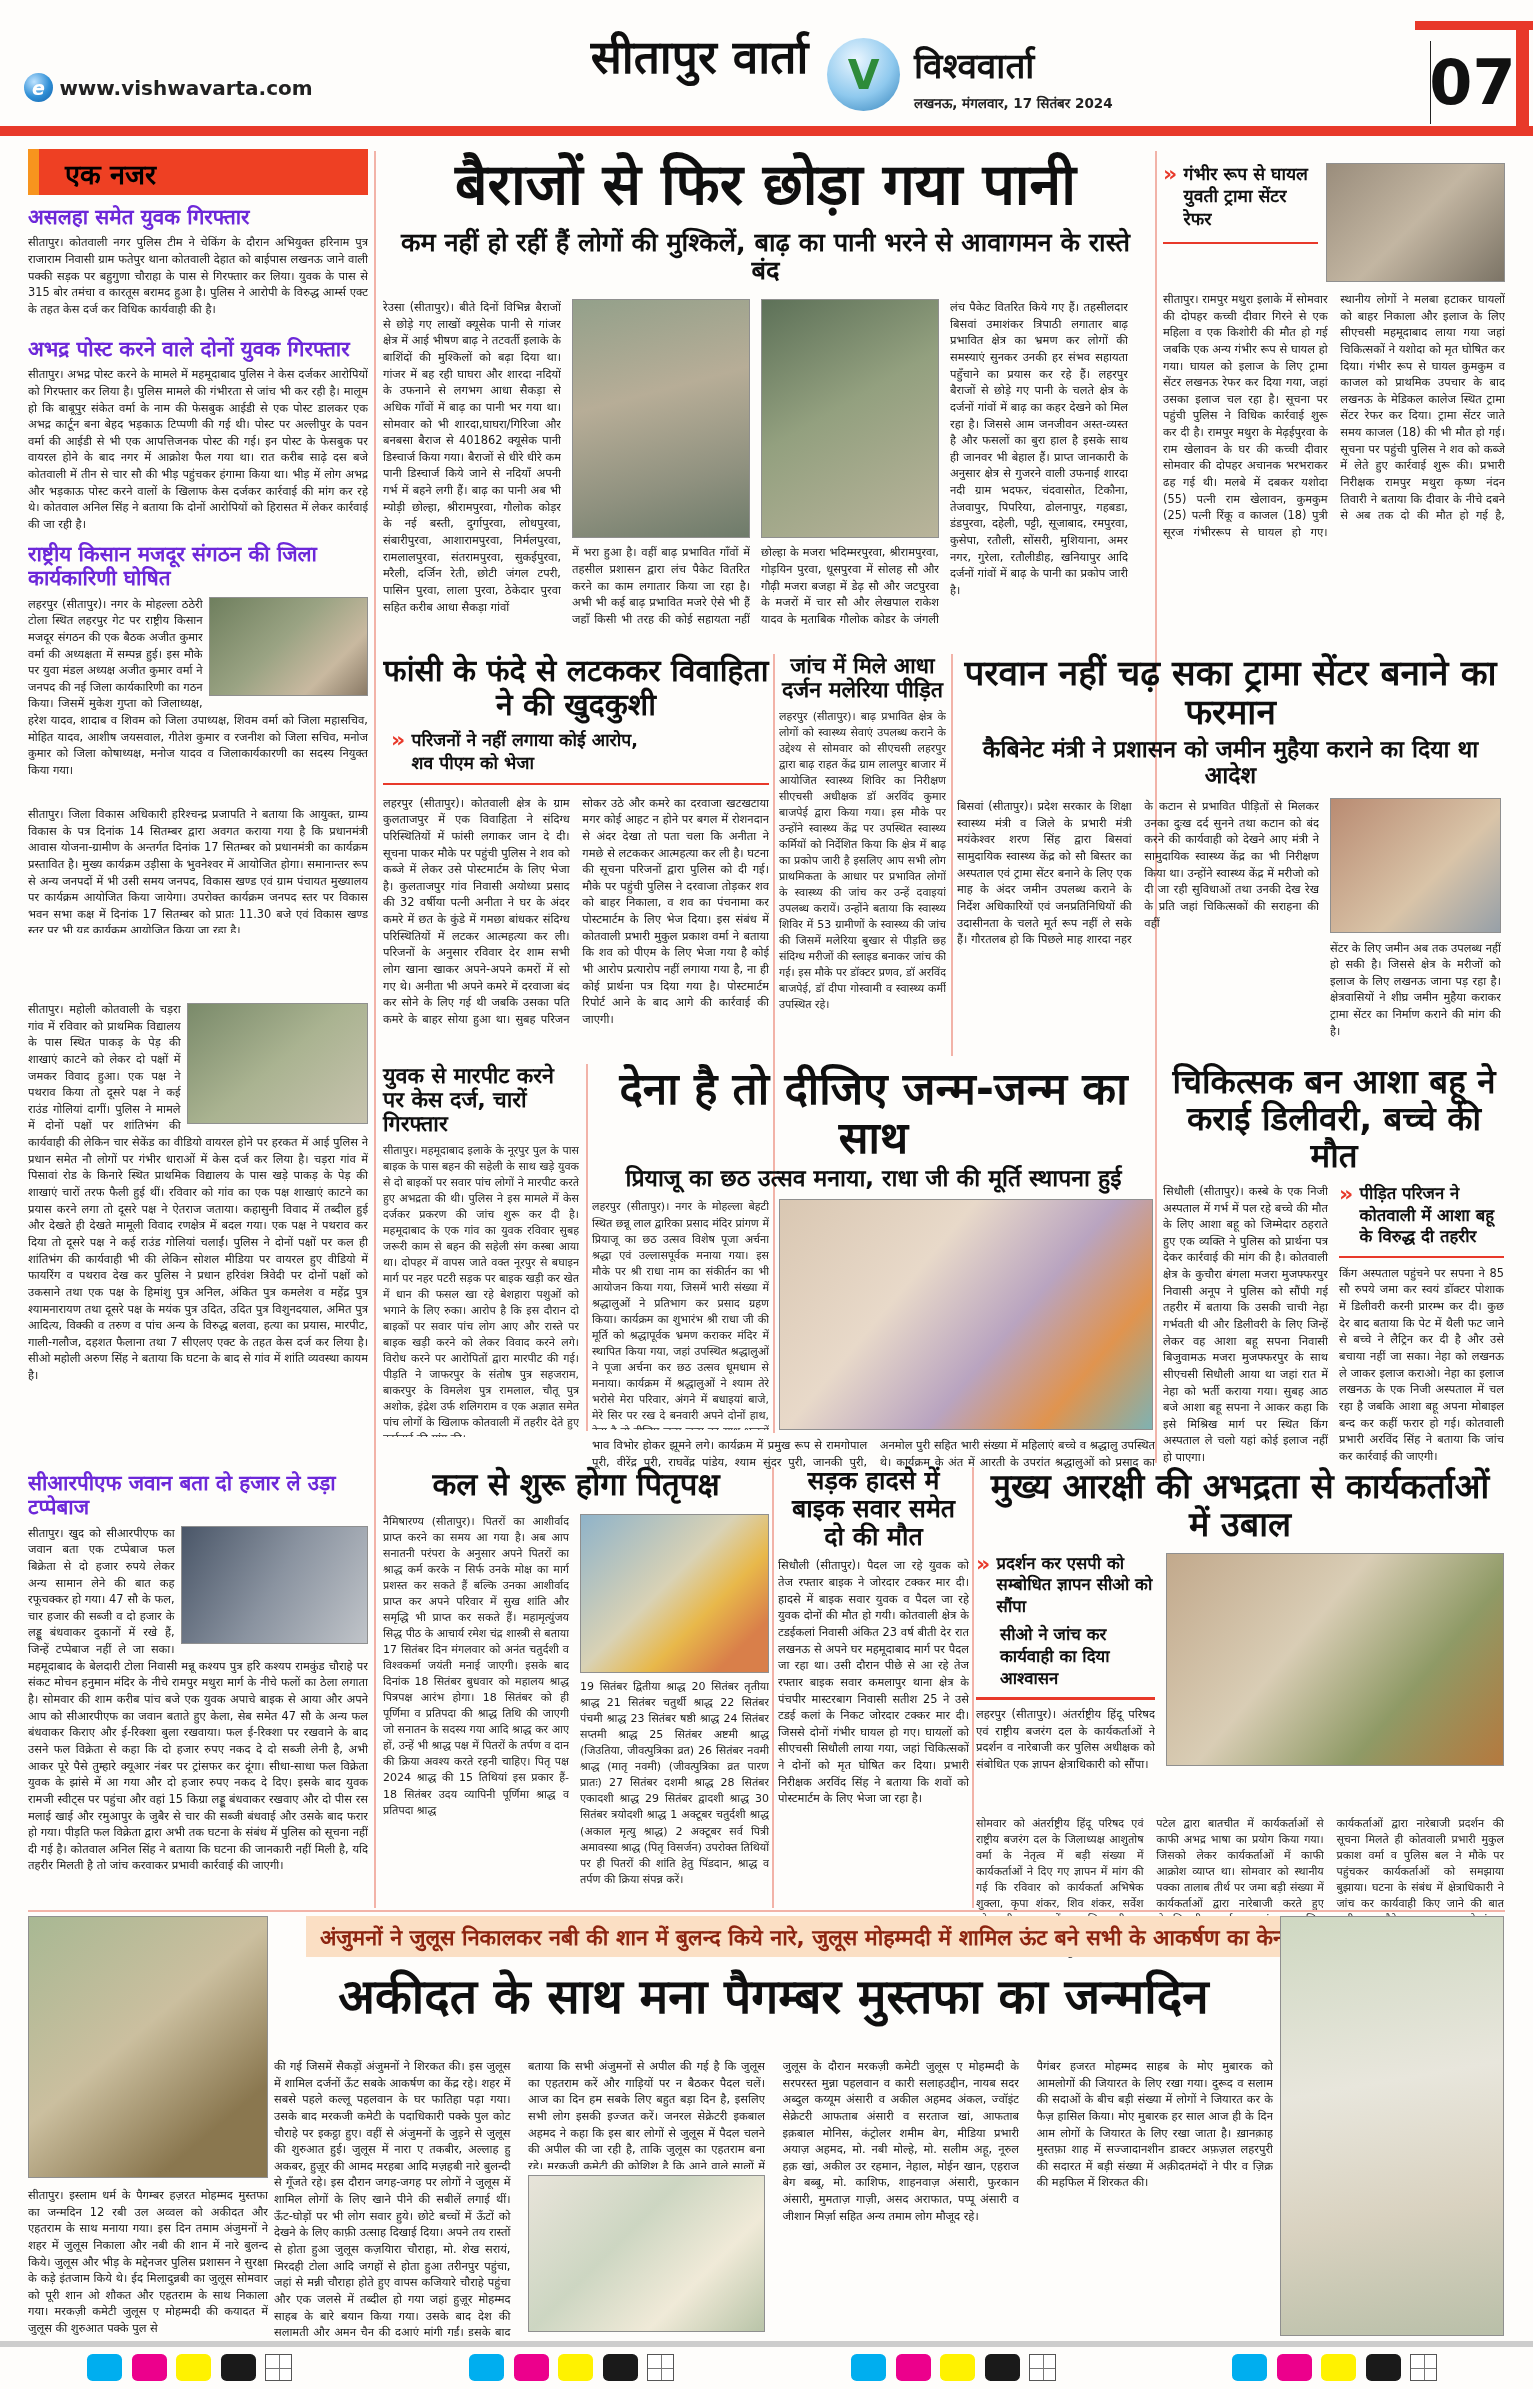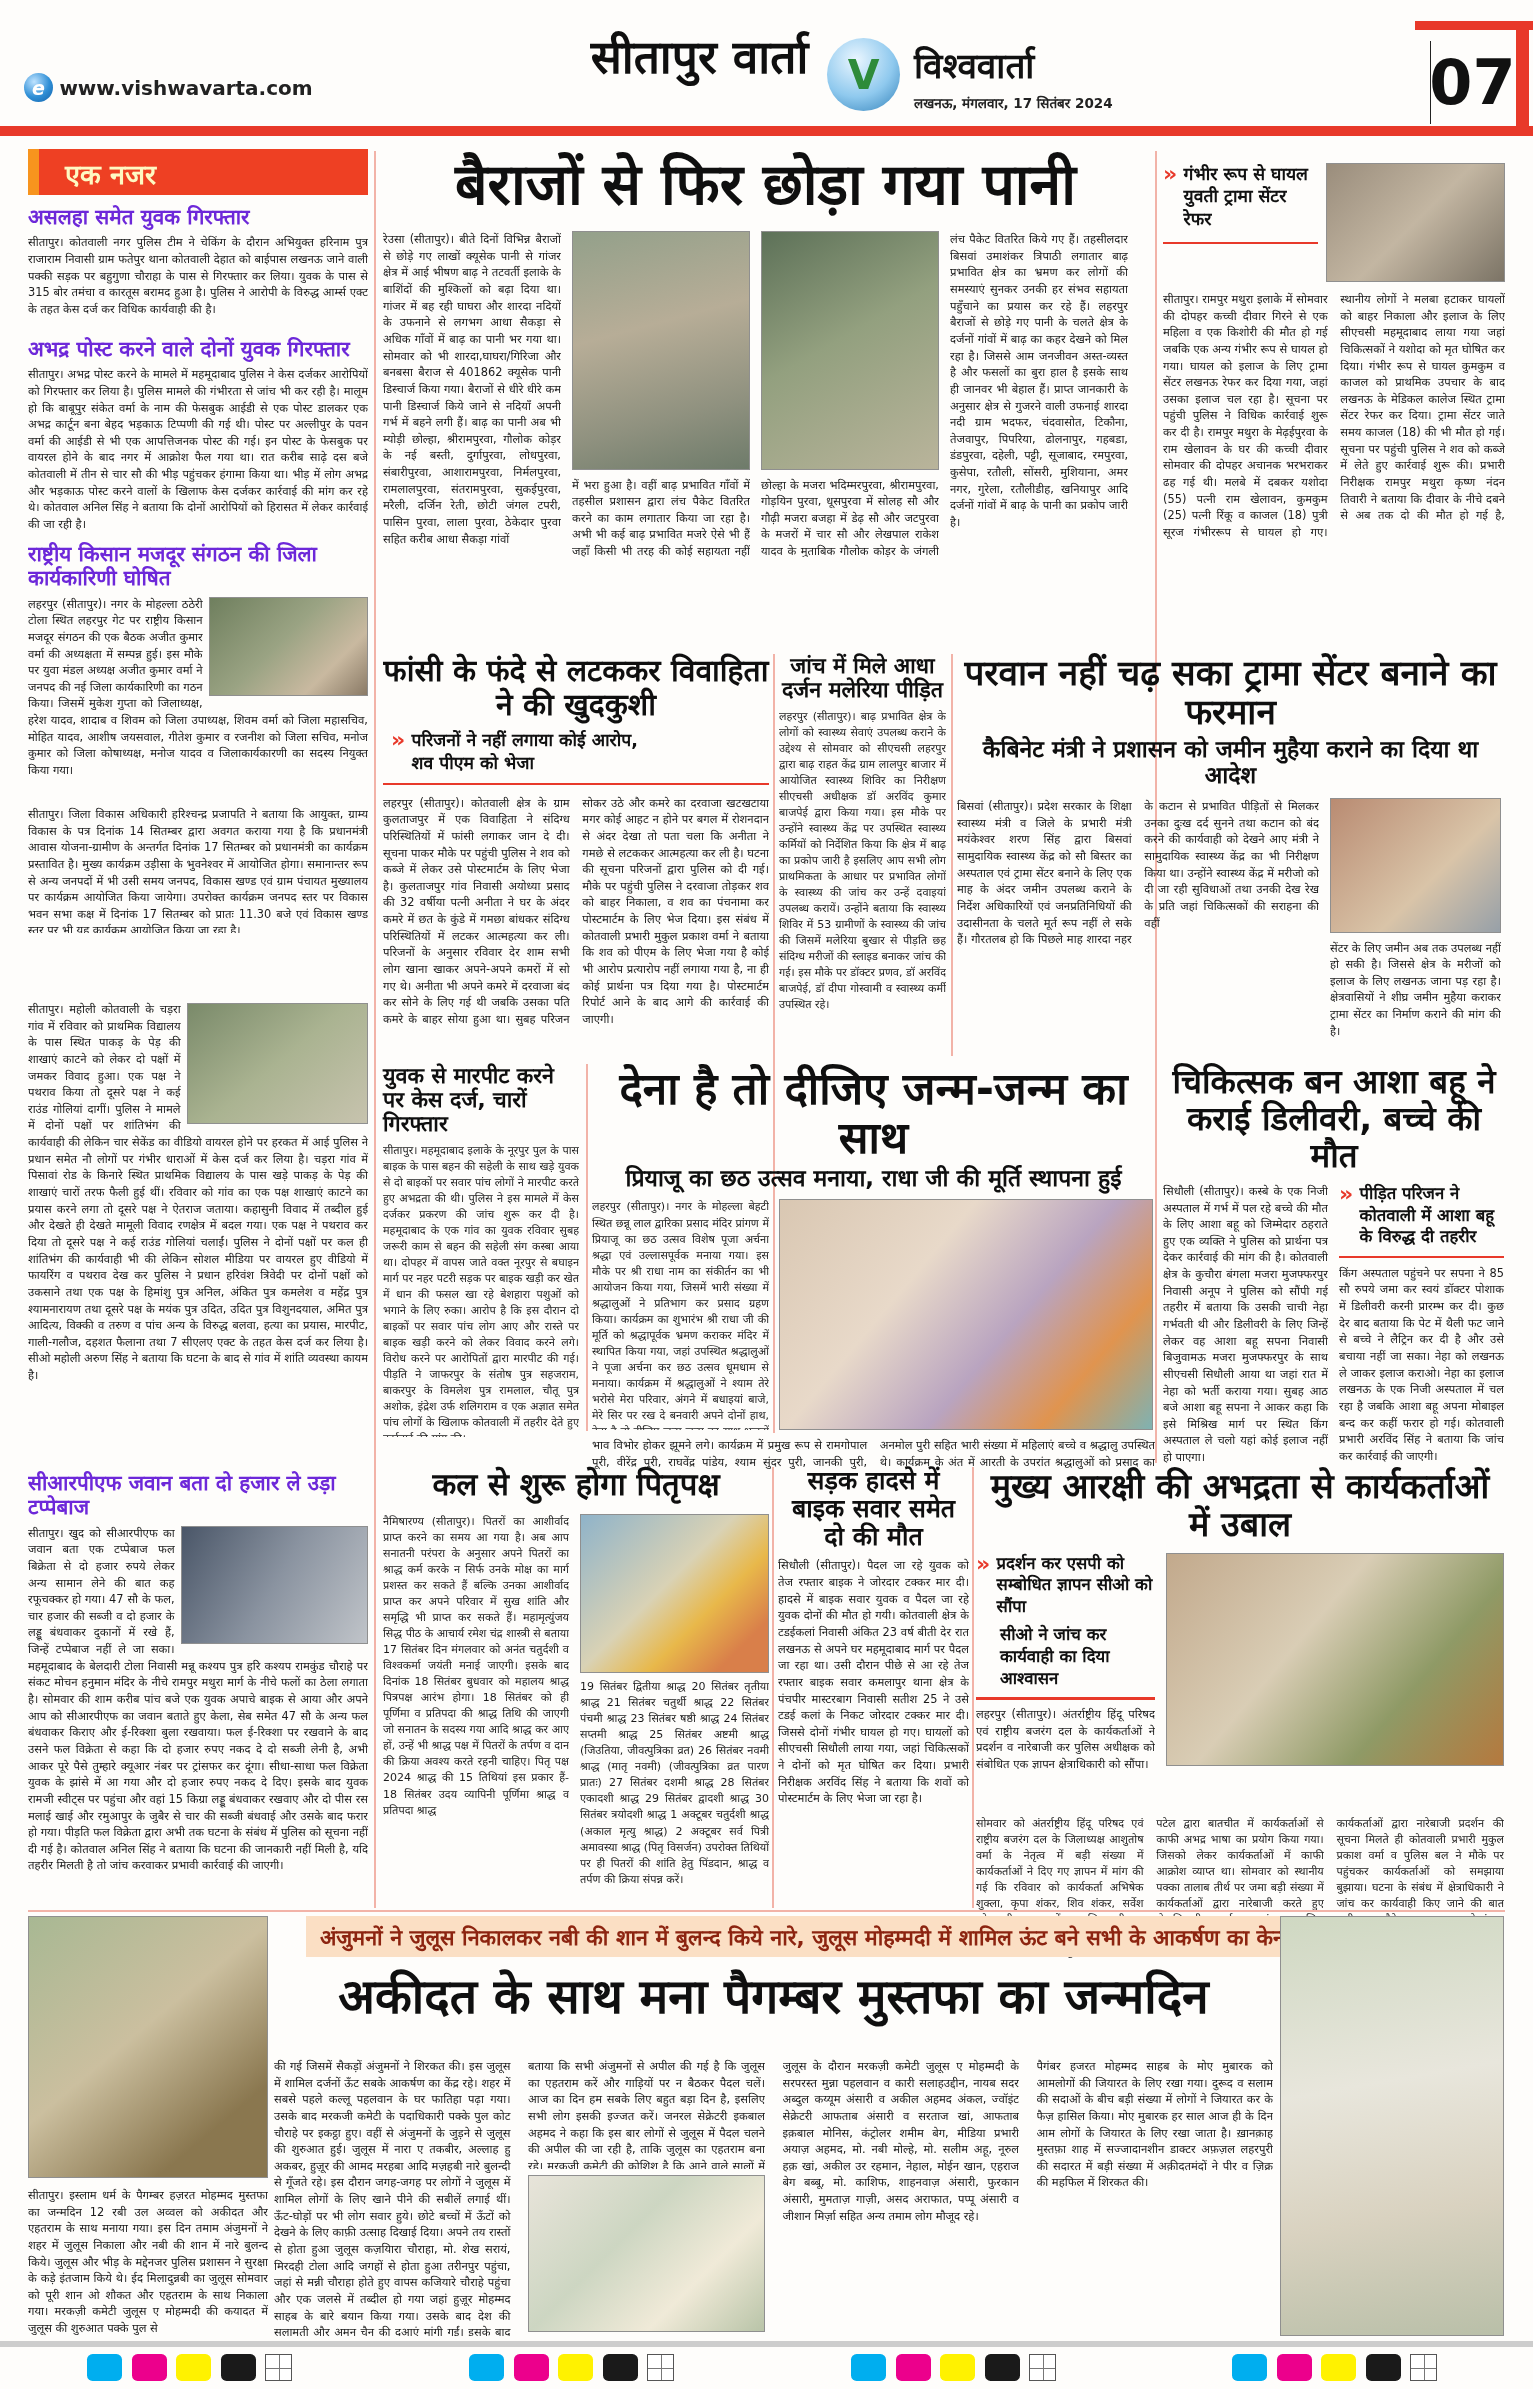--- a/index.html
+++ b/index.html
@@ -59,21 +59,21 @@
   <div class="abs vrule" style="left:1155px;top:151px;height:1312px;"></div>
   <div class="abs vrule" style="left:773px;top:654px;height:779px;"></div>
   <div class="abs vrule" style="left:951px;top:654px;height:402px;"></div>
   <div class="abs vrule" style="left:586px;top:1064px;height:367px;"></div>
   <div class="abs vrule" style="left:772px;top:1467px;height:441px;"></div>
   <div class="abs vrule" style="left:972px;top:1467px;height:441px;"></div>
 
   <div class="abs" style="left:28px;top:149px;width:340px;height:1760px;">
     <div style="position:absolute;left:0;top:0;width:340px;height:46px;background:#ee4023;">
       <span style="position:absolute;left:0;top:0;width:11px;height:46px;background:#f7941e;"></span>
-      <span style="position:absolute;left:37px;top:5.6px;color:#fef9c3;font-weight:700;font-size:27px;">एक नजर</span>
+      <span style="position:absolute;left:37px;top:5.6px;color:#000000;font-weight:700;font-size:27px;">एक नजर</span>
     </div>
 
     <div class="olart" style="top:56px;height:127px;">
       <h3 class="oltitle">असलहा समेत युवक गिरफ्तार</h3>
       <div class="body" style="height:94px;">सीतापुर। कोतवाली नगर पुलिस टीम ने चेकिंग के दौरान अभियुक्त हरिनाम पुत्र राजाराम निवासी ग्राम फतेपुर थाना कोतवाली देहात को बाईपास लखनऊ जाने वाली पक्की सड़क पर बहुगुणा चौराहा के पास से गिरफ्तार कर लिया। युवक के पास से 315 बोर तमंचा व कारतूस बरामद हुआ है। पुलिस ने आरोपी के विरुद्ध आर्म्स एक्ट के तहत केस दर्ज कर विधिक कार्यवाही की है।</div>
     </div>
 
     <div class="olart" style="top:188px;height:200px;">
       <h3 class="oltitle">अभद्र पोस्ट करने वाले दोनों युवक गिरफ्तार</h3>
       <div class="body" style="height:169px;">सीतापुर। अभद्र पोस्ट करने के मामले में महमूदाबाद पुलिस ने केस दर्जकर आरोपियों को गिरफ्तार कर लिया है। पुलिस मामले की गंभीरता से जांच भी कर रही है। मालूम हो कि बाबूपुर संकेत वर्मा के नाम की फेसबुक आईडी से एक पोस्ट डालकर एक अभद्र कार्टून बना बेहद भड़काऊ टिप्पणी की गई थी। पोस्ट पर अल्लीपुर के पवन वर्मा की आईडी से भी एक आपत्तिजनक पोस्ट की गई। इन पोस्ट के फेसबुक पर वायरल होने के बाद नगर में आक्रोश फैल गया था। रात करीब साढ़े दस बजे कोतवाली में तीन से चार सौ की भीड़ पहुंचकर हंगामा किया था। भीड़ में लोग अभद्र और भड़काऊ पोस्ट करने वालों के खिलाफ केस दर्जकर कार्रवाई की मांग कर रहे थे। कोतवाल अनिल सिंह ने बताया कि दोनों आरोपियों को हिरासत में लेकर कार्रवाई की जा रही है।</div>
@@ -102,20 +102,21 @@
       <h3 class="oltitle">सीआरपीएफ जवान बता दो हजार ले उड़ा टप्पेबाज</h3>
       <div class="body" style="height:402px;">
         <span class="ph ph-cctv" style="float:right;width:187px;height:118px;margin:1.6px 0 4.8px 6.4px;"></span>
         <span>सीतापुर। खुद को सीआरपीएफ का जवान बता एक टप्पेबाज फल बिक्रेता से दो हजार रुपये लेकर अन्य सामान लेने की बात कह रफूचक्कर हो गया। 47 सौ के फल, चार हजार की सब्जी व दो हजार के लड्डू बंधवाकर दुकानों में रखे हैं, जिन्हें टप्पेबाज नहीं ले जा सका। महमूदाबाद के बेलदारी टोला निवासी मन्नू कश्यप पुत्र हरि कश्यप रामकुंड चौराहे पर संकट मोचन हनुमान मंदिर के नीचे रामपुर मथुरा मार्ग के नीचे फलों का ठेला लगाता है। सोमवार की शाम करीब पांच बजे एक युवक अपाचे बाइक से आया और अपने आप को सीआरपीएफ का जवान बताते हुए केला, सेब समेत 47 सौ के अन्य फल बंधवाकर किराए और ई-रिक्शा बुला रखवाया। फल ई-रिक्शा पर रखवाने के बाद उसने फल विक्रेता से कहा कि दो हजार रुपए नकद दे दो सब्जी लेनी है, अभी आकर पूरे पैसे तुम्हारे क्यूआर नंबर पर ट्रांसफर कर दूंगा। सीधा-साधा फल विक्रेता युवक के झांसे में आ गया और दो हजार रुपए नकद दे दिए। इसके बाद युवक रामजी स्वीट्स पर पहुंचा और वहां 15 किग्रा लड्डू बंधवाकर रखवाए और दो पीस रस मलाई खाई और रमुआपुर के जुबैर से चार की सब्जी बंधवाई और उसके बाद फरार हो गया। पीड़ति फल विक्रेता द्वारा अभी तक घटना के संबंध में पुलिस को सूचना नहीं दी गई है। कोतवाल अनिल सिंह ने बताया कि घटना की जानकारी नहीं मिली है, यदि तहरीर मिलती है तो जांच करवाकर प्रभावी कार्रवाई की जाएगी।</span>
       </div>
     </div>
   </div>
 
   <div class="abs" style="left:383px;top:153px;width:765px;height:491px;">
     <div class="hl" style="font-size:57px;">बैराजों से फिर छोड़ा गया पानी</div>
+    <div class="hl" style="font-size:25.4px;margin-top:11px;">कम नहीं हो रहीं हैं लोगों की मुश्किलें, बाढ़ का पानी भरने से आवागमन के रास्ते बंद</div>
     <div style="display:flex;gap:11px;margin-top:14.3px;">
       <div class="body" style="width:178px;height:324px;">रेउसा (सीतापुर)। बीते दिनों विभिन्न बैराजों से छोड़े गए लाखों क्यूसेक पानी से गांजर क्षेत्र में आई भीषण बाढ़ ने तटवर्ती इलाके के बाशिंदों की मुश्किलों को बढ़ा दिया था। गांजर में बह रही घाघरा और शारदा नदियों के उफनाने से लगभग आधा सैकड़ा से अधिक गाँवों में बाढ़ का पानी भर गया था। सोमवार को भी शारदा,घाघरा/गिरिजा और बनबसा बैराज से 401862 क्यूसेक पानी डिस्चार्ज किया गया। बैराजों से धीरे धीरे कम पानी डिस्चार्ज किये जाने से नदियाँ अपनी गर्भ में बहने लगी हैं। बाढ़ का पानी अब भी म्योड़ी छोल्हा, श्रीरामपुरवा, गौलोक कोड़र के नई बस्ती, दुर्गापुरवा, लोधपुरवा, संबारीपुरवा, आशारामपुरवा, निर्मलपुरवा, रामलालपुरवा, संतरामपुरवा, सुकईपुरवा, मरैली, दर्जिन रेती, छोटी जंगल टपरी, पासिन पुरवा, लाला पुरवा, ठेकेदार पुरवा सहित करीब आधा सैकड़ा गांवों</div>
       <div style="width:178px;">
         <div class="ph ph-flood1" style="width:178px;height:239px;"></div>
         <div class="body" style="width:178px;height:80px;margin-top:6.4px;">में भरा हुआ है। वहीं बाढ़ प्रभावित गाँवों में तहसील प्रशासन द्वारा लंच पैकेट वितरित करने का काम लगातार किया जा रहा है। अभी भी कई बाढ़ प्रभावित मजरे ऐसे भी हैं जहाँ किसी भी तरह की कोई सहायता नहीं पहुंच पा रही है। लेखपाल संदीप यादव ने बताया कि म्योड़ी</div>
       </div>
       <div style="width:178px;">
         <div class="ph ph-flood2" style="width:178px;height:239px;"></div>
         <div class="body" style="width:178px;height:80px;margin-top:6.4px;">छोल्हा के मजरा भदिम्मरपुरवा, श्रीरामपुरवा, गोड़यिन पुरवा, धूसपुरवा में सोलह सौ और गौढ़ी मजरा बजहा में डेढ़ सौ और जटपुरवा के मजरों में चार सौ और लेखपाल राकेश यादव के मुताबिक गौलोक कोड़र के जंगली टपरी, रामलालपुरवा सहित कई मजरों में चार हजार</div>
       </div>

